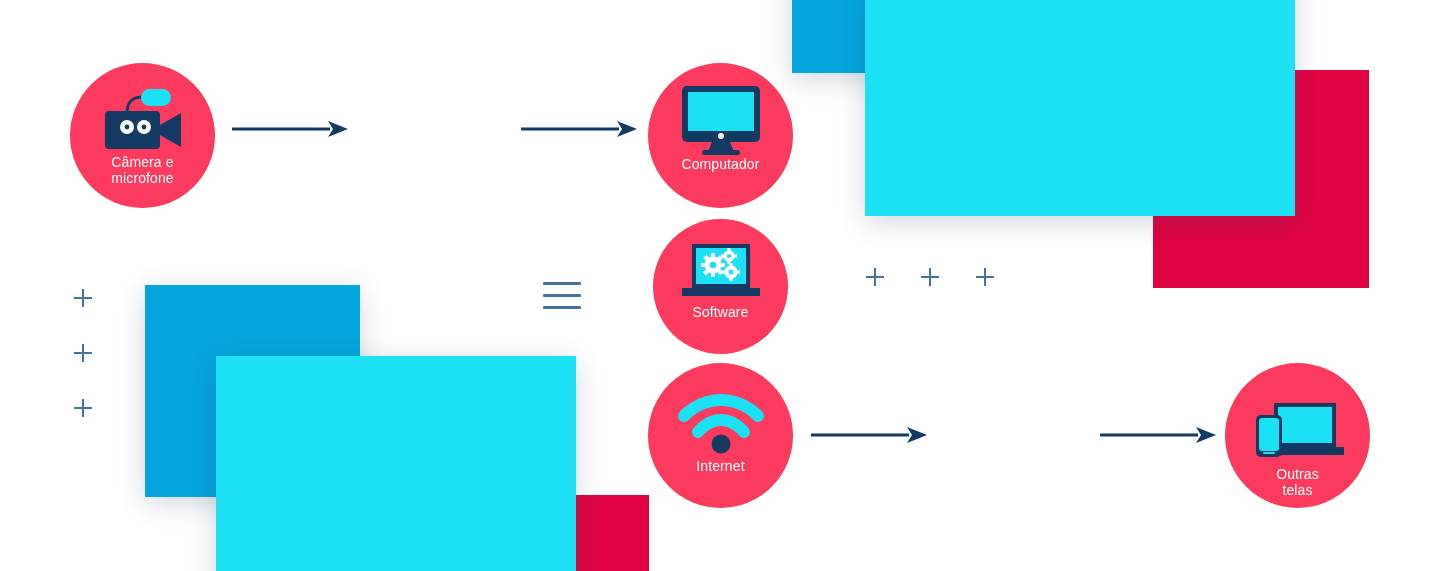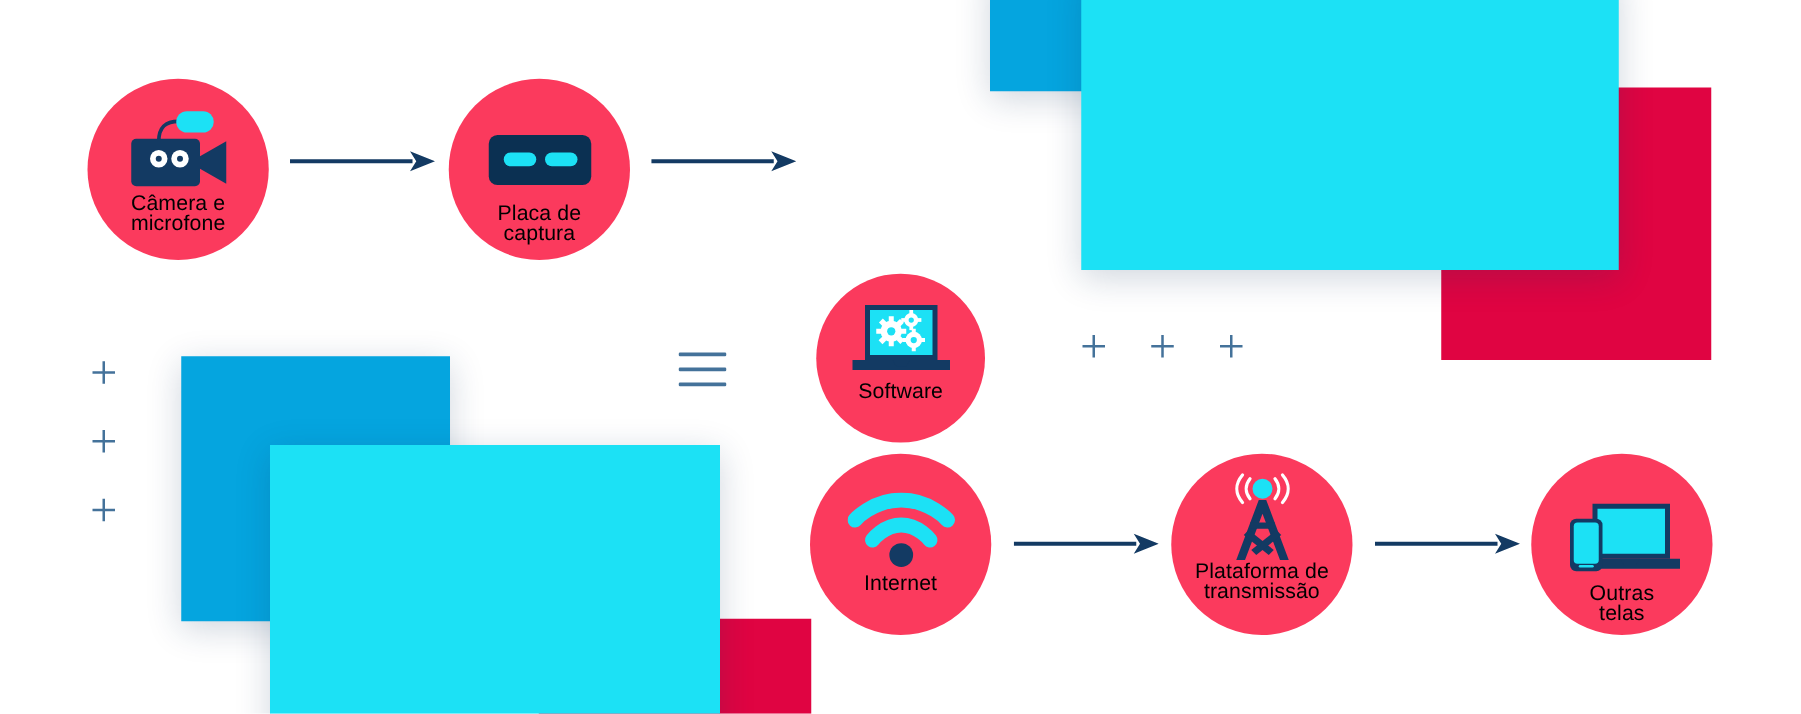--- a/index.html
+++ b/index.html
@@ -67,22 +67,22 @@
     flex-direction: column;
     align-items: center;
     justify-content: flex-start;
   }
   .node .icon-wrap {
     display: flex;
     align-items: center;
     justify-content: center;
   }
   .node .node-label {
-    color: #000000;
-    font-size: 17px;
+    color: #ffffff;
+    font-size: 14px;
     line-height: 15.5px;
     text-align: center;
     white-space: pre-line;
     letter-spacing: 0.1px;
   }
 
   
   .arrow { position: absolute; }
 </style>
 </head>
@@ -141,32 +141,33 @@
         <circle cx="30" cy="40" r="7" fill="#ffffff"></circle>
         <circle cx="30" cy="40" r="2.4" fill="#133A63"></circle>
         <circle cx="47" cy="40" r="7" fill="#ffffff"></circle>
         <circle cx="47" cy="40" r="2.4" fill="#133A63"></circle>
       </svg>
     </div>
     <div class="node-label">Câmera e
 microfone</div>
   </div>
 
-  <div class="node" style="left:359px; top:63px; width:145px; height:145px; z-index:6;">
-    <div class="icon-wrap" style="width:92px; height:70px; margin-top:30px;">
-      <svg width="92" height="44" viewBox="0 0 92 44">
-        <rect x="5" y="2" width="82" height="40" rx="7" fill="#0B3052"></rect>
-        <rect x="17" y="16" width="26" height="11" rx="5.5" fill="#1CE1F5"></rect>
-        <rect x="50" y="16" width="26" height="11" rx="5.5" fill="#1CE1F5"></rect>
-      </svg>
-    </div>
-    <div class="node-label">Placa de
-captura</div>
-  </div>
-
+
+  <div class="node" style="left:648px; top:63px; width:145px; height:145px; z-index:6;">
+    <div class="icon-wrap" style="width:86px; height:74px; margin-top:20px;">
+      <svg width="86" height="72" viewBox="0 0 86 72">
+        <rect x="4" y="2" width="78" height="56" rx="5" fill="#133A63"></rect>
+        <rect x="10" y="8" width="66" height="39" fill="#1CE1F5"></rect>
+        <circle cx="43" cy="52" r="3" fill="#ffffff"></circle>
+        <path d="M34 58 L52 58 L56 68 L30 68 Z" fill="#133A63"></path>
+        <rect x="24" y="66" width="38" height="5" rx="2.5" fill="#133A63"></rect>
+      </svg>
+    </div>
+    <div class="node-label">Computador</div>
+  </div>
 
   <div class="node" style="left:653px; top:219px; width:135px; height:135px; z-index:6;">
     <div class="icon-wrap" style="width:86px; height:64px; margin-top:22px;">
       <svg width="86" height="62" viewBox="0 0 86 62">
         <rect x="14" y="2" width="58" height="44" fill="#133A63"></rect>
         <rect x="18" y="6" width="50" height="36" fill="#1CE1F5"></rect>
         <path d="M4 46 L82 46 L82 54 L4 54 Z" fill="#133A63"></path>
         <path d="M36 46 L50 46 L47 51 L39 51 Z" fill="#133A63"></path>
         <g fill="#ffffff">
           <circle cx="35" cy="23" r="8.5"></circle>
@@ -201,37 +202,20 @@
     <div class="icon-wrap" style="width:86px; height:70px; margin-top:26px;">
       <svg width="86" height="60" viewBox="0 0 86 60">
         <path d="M6 22 C6 22 20 6 43 6 C66 6 80 22 80 22" stroke="#1CE1F5" stroke-width="12" fill="none" stroke-linecap="round"></path>
         <path d="M20 38 C20 38 29 26 43 26 C57 26 66 38 66 38" stroke="#1CE1F5" stroke-width="12" fill="none" stroke-linecap="round"></path>
         <circle cx="43" cy="50" r="9.5" fill="#133A63"></circle>
       </svg>
     </div>
     <div class="node-label">Internet</div>
   </div>
 
-  <div class="node" style="left:937px; top:363px; width:145px; height:145px; z-index:6;">
-    <div class="icon-wrap" style="width:86px; height:70px; margin-top:16px;">
-      <svg width="86" height="72" viewBox="0 0 86 72">
-        <path d="M27 24 C21 17 21 9 27 2" stroke="#ffffff" stroke-width="2.6" fill="none" stroke-linecap="round"></path>
-        <path d="M33 21 C29 16 29 10 33 5" stroke="#ffffff" stroke-width="2.6" fill="none" stroke-linecap="round"></path>
-        <path d="M59 24 C65 17 65 9 59 2" stroke="#ffffff" stroke-width="2.6" fill="none" stroke-linecap="round"></path>
-        <path d="M53 21 C57 16 57 10 53 5" stroke="#ffffff" stroke-width="2.6" fill="none" stroke-linecap="round"></path>
-        <circle cx="43" cy="13" r="8" fill="#1CE1F5"></circle>
-        <path d="M40 22 L22 70 L29 70 L43 33 L57 70 L64 70 L46 22 Z" fill="#133A63"></path>
-        <path d="M33 40 L53 40 L53 45 L33 45 Z" fill="#133A63"></path>
-        <path d="M32 46 L52 62 L48 66 L28 50 Z" fill="#133A63"></path>
-        <path d="M54 46 L34 62 L38 66 L58 50 Z" fill="#133A63"></path>
-      </svg>
-    </div>
-    <div class="node-label">Plataforma de
-transmissão</div>
-  </div>
 
   <div class="node" style="left:1225px; top:363px; width:145px; height:145px; z-index:6;justify-content:center;">
     <div class="icon-wrap" style="width:100px; height:70px; margin-top:24px;">
       <svg width="100" height="62" viewBox="0 0 100 62">
         <rect x="26" y="2" width="62" height="44" fill="#133A63"></rect>
         <rect x="30" y="6" width="54" height="36" fill="#1CE1F5"></rect>
         <path d="M14 46 L96 46 L96 54 L14 54 Z" fill="#133A63"></path>
         <path d="M48 46 L64 46 L61 51 L51 51 Z" fill="#133A63"></path>
         <rect x="8" y="14" width="26" height="42" rx="5" fill="#133A63"></rect>
         <rect x="11" y="17" width="20" height="33" rx="3" fill="#1CE1F5"></rect>

